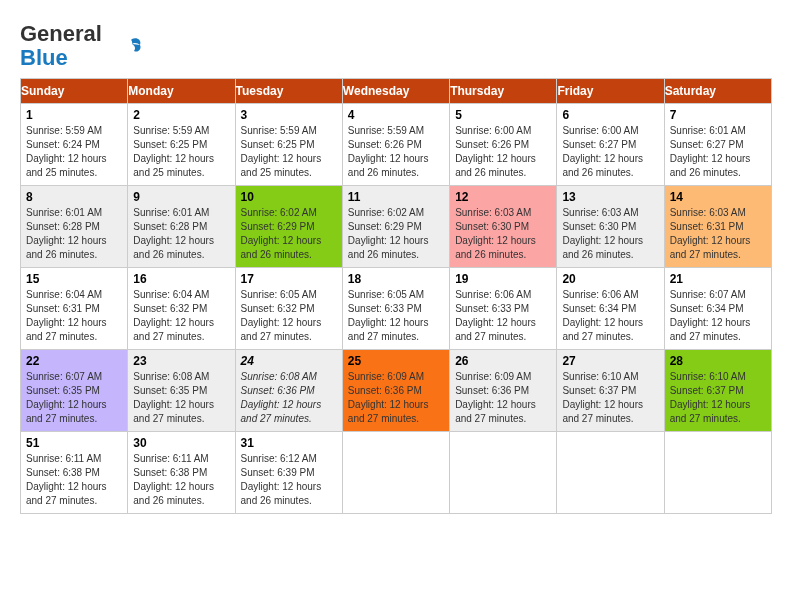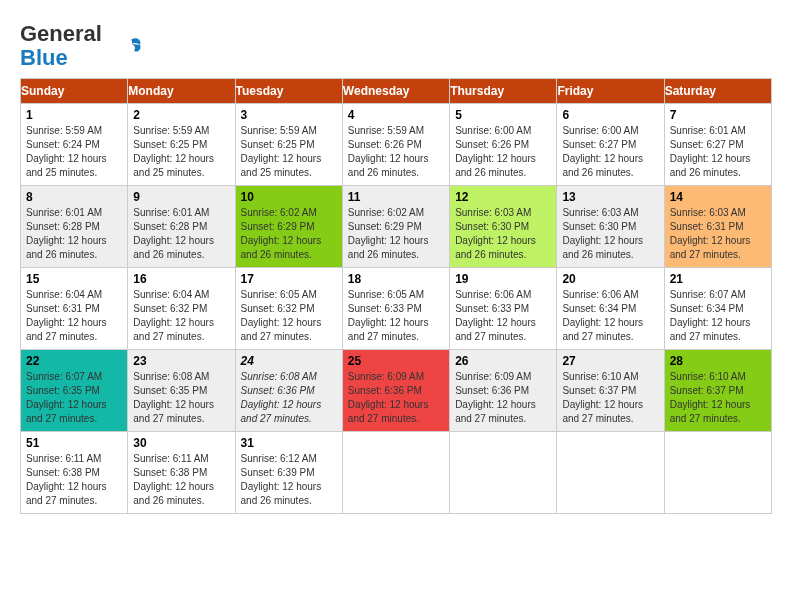--- a/index.html
+++ b/index.html
@@ -204,21 +204,21 @@
         </div>
       </td>
           <td style="background: rgb(238, 238, 238);">
         <span class="day-num">11</span>
         <div class="day-info">
           Sunrise: 6:02 AM<br>
           Sunset: 6:29 PM<br>
           Daylight: 12 hours and 26 minutes.
         </div>
       </td>
-          <td style="background: #bef264;">
+          <td style="background: #fca5a5;">
         <span class="day-num">12</span>
         <div class="day-info">
           Sunrise: 6:03 AM<br>
           Sunset: 6:30 PM<br>
           Daylight: 12 hours and 26 minutes.
         </div>
       </td>
           <td style="background: rgb(238, 238, 238);">
         <span class="day-num">13</span>
         <div class="day-info">
@@ -288,21 +288,21 @@
           <td>
         <span class="day-num">21</span>
         <div class="day-info">
           Sunrise: 6:07 AM<br>
           Sunset: 6:34 PM<br>
           Daylight: 12 hours and 27 minutes.
         </div>
       </td>
         </tr>
         <tr style="background: rgb(238, 238, 238);">
-          <td style="background: #14b8a6;">
+          <td style="background: #c4b5fd;">
         <span class="day-num">22</span>
         <div class="day-info">
           Sunrise: 6:07 AM<br>
           Sunset: 6:35 PM<br>
           Daylight: 12 hours and 27 minutes.
         </div>
       </td>
           <td style="background: rgb(238, 238, 238);">
         <span class="day-num">23</span>
         <div class="day-info">
@@ -312,21 +312,21 @@
         </div>
       </td>
           <td style="background: rgb(238, 238, 238); font-style: italic;">
         <span class="day-num">24</span>
         <div class="day-info">
           Sunrise: 6:08 AM<br>
           Sunset: 6:36 PM<br>
           Daylight: 12 hours and 27 minutes.
         </div>
       </td>
-          <td style="background: #ef4444;">
+          <td style="background: #f97316;">
         <span class="day-num">25</span>
         <div class="day-info">
           Sunrise: 6:09 AM<br>
           Sunset: 6:36 PM<br>
           Daylight: 12 hours and 27 minutes.
         </div>
       </td>
           <td style="background: rgb(238, 238, 238);">
         <span class="day-num">26</span>
         <div class="day-info">

